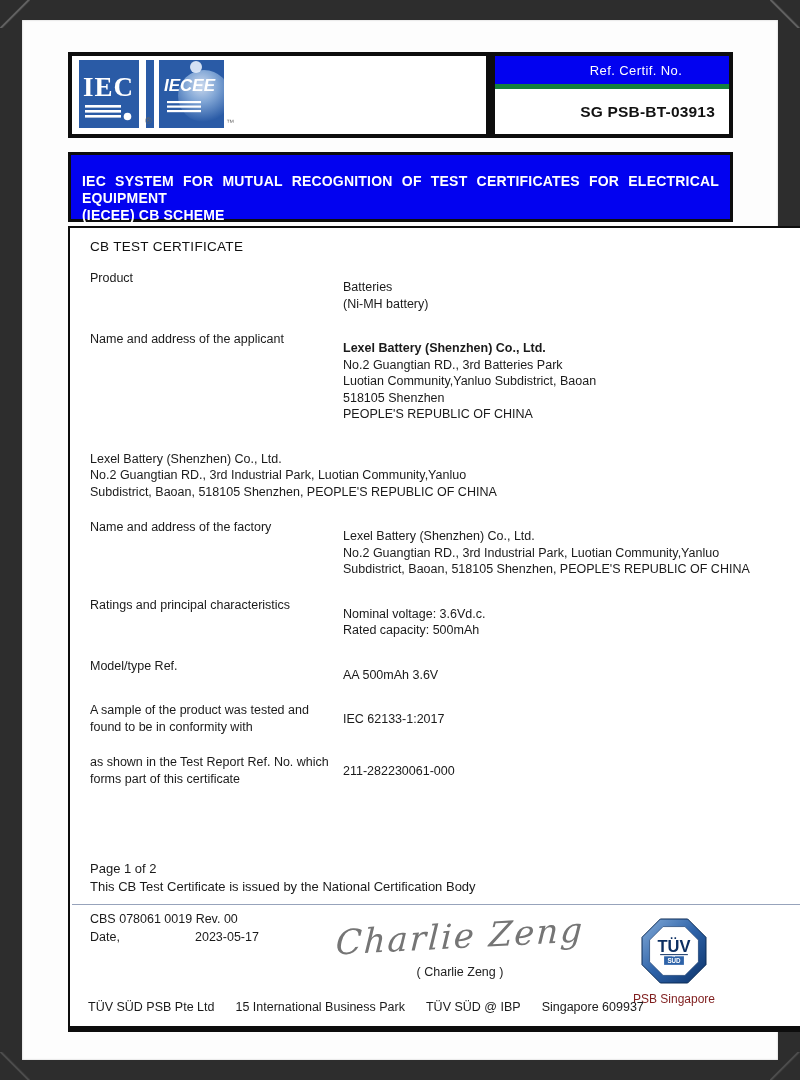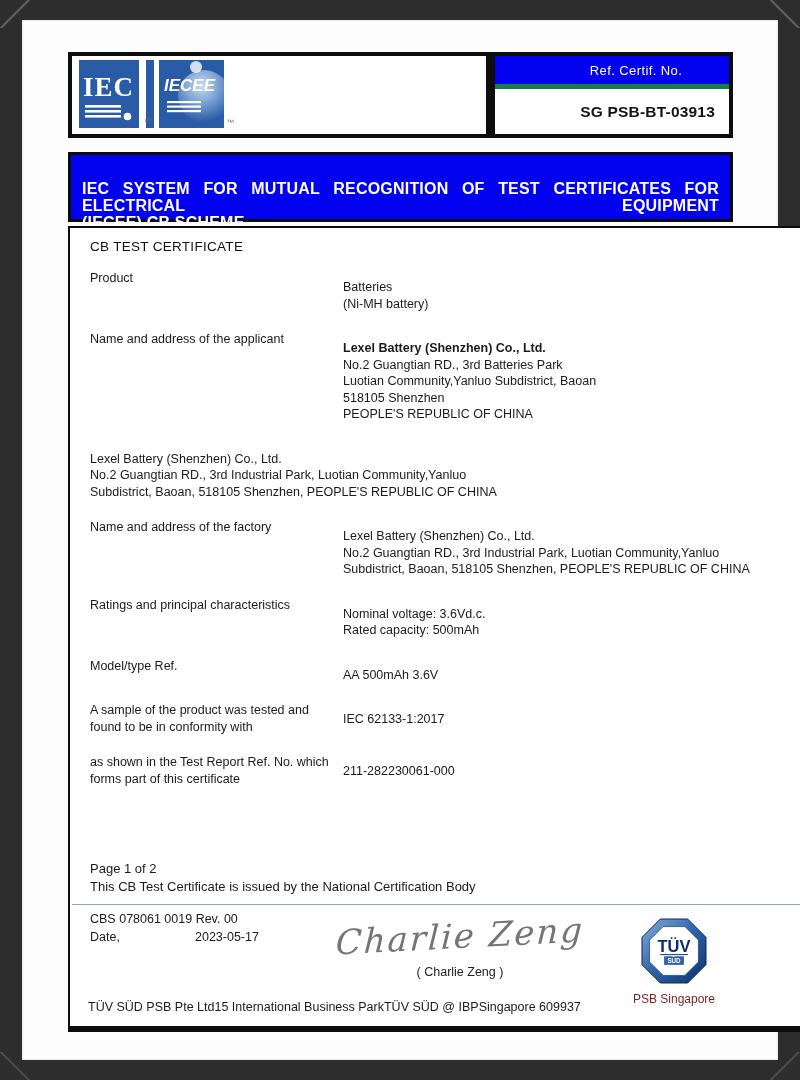--- a/index.html
+++ b/index.html
@@ -53,22 +53,22 @@
   .iec-logo   { position:absolute; left:7px;  top:4px; }
   .logo-bar   { position:absolute; left:74px; top:4px; width:8px; height:68px; background:var(--logoBlue); }
   .iecee-logo { position:absolute; left:87px; top:4px; }
   .reg-mark   { position:absolute; left:73px; top:60px; font-size:9px; color:#666; }
   .tm-mark    { position:absolute; left:154px; top:62px; font-size:8px; color:#777; }
 
   
   .banner {
     position:absolute; left:46px; top:132px; width:665px; height:70px;
     background:var(--blue); border:3px solid #0d0d0d;
-    padding:25px 11px; color:#fff;
-    font-size:16px; font-weight:bold; line-height:17px; letter-spacing:.2px;
+    padding:18px 11px; color:#fff;
+    font-size:14px; font-weight:bold; line-height:17px; letter-spacing:.2px;
   }
   .banner-line1 { text-align:justify; text-align-last:justify; }
 
   
   .body-box {
     position:absolute; left:46px; top:206px; width:758px; height:806px;
     border:2px solid #0d0d0d; border-bottom:6px solid #0d0d0d;
     background:#fff;
   }
   .cb-title {
@@ -96,21 +96,21 @@
   }
   .signature-name { margin-top:9px; font-size:12.5px; color:#222; }
 
   .tuv-block { position:absolute; left:558px; top:690px; width:92px; text-align:center; }
   .psb-label { margin-top:4px; font-size:12px; color:#7f1d1d; }
 
   .company-line {
     position:absolute; left:18px; top:772px; width:560px;
     font-size:12.5px; white-space:nowrap;
   }
-  .company-line span { }
+  .company-line span { margin-right:21px; }
 
   :root { --blue:#0202f0; --logoBlue:#2a5ba6; }
 </style>
 </head>
 <body>
 
 <div class="miter tl"></div>
 <div class="miter tr"></div>
 <div class="miter bl"></div>
 <div class="miter br"></div>

